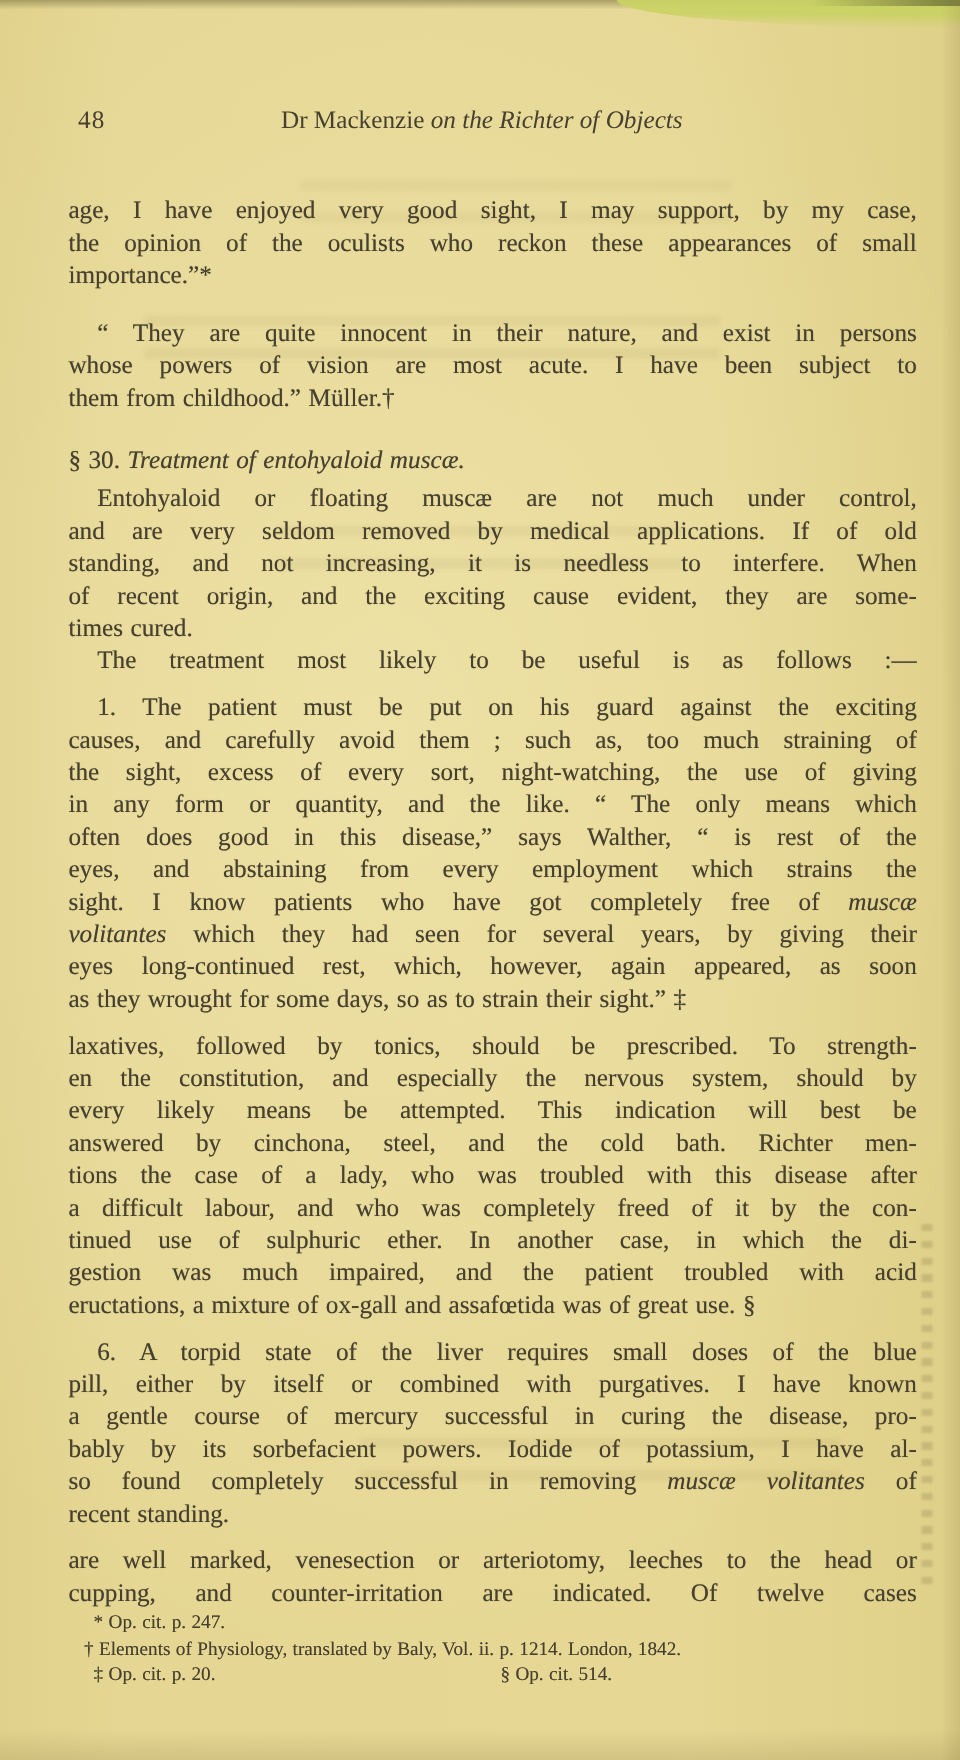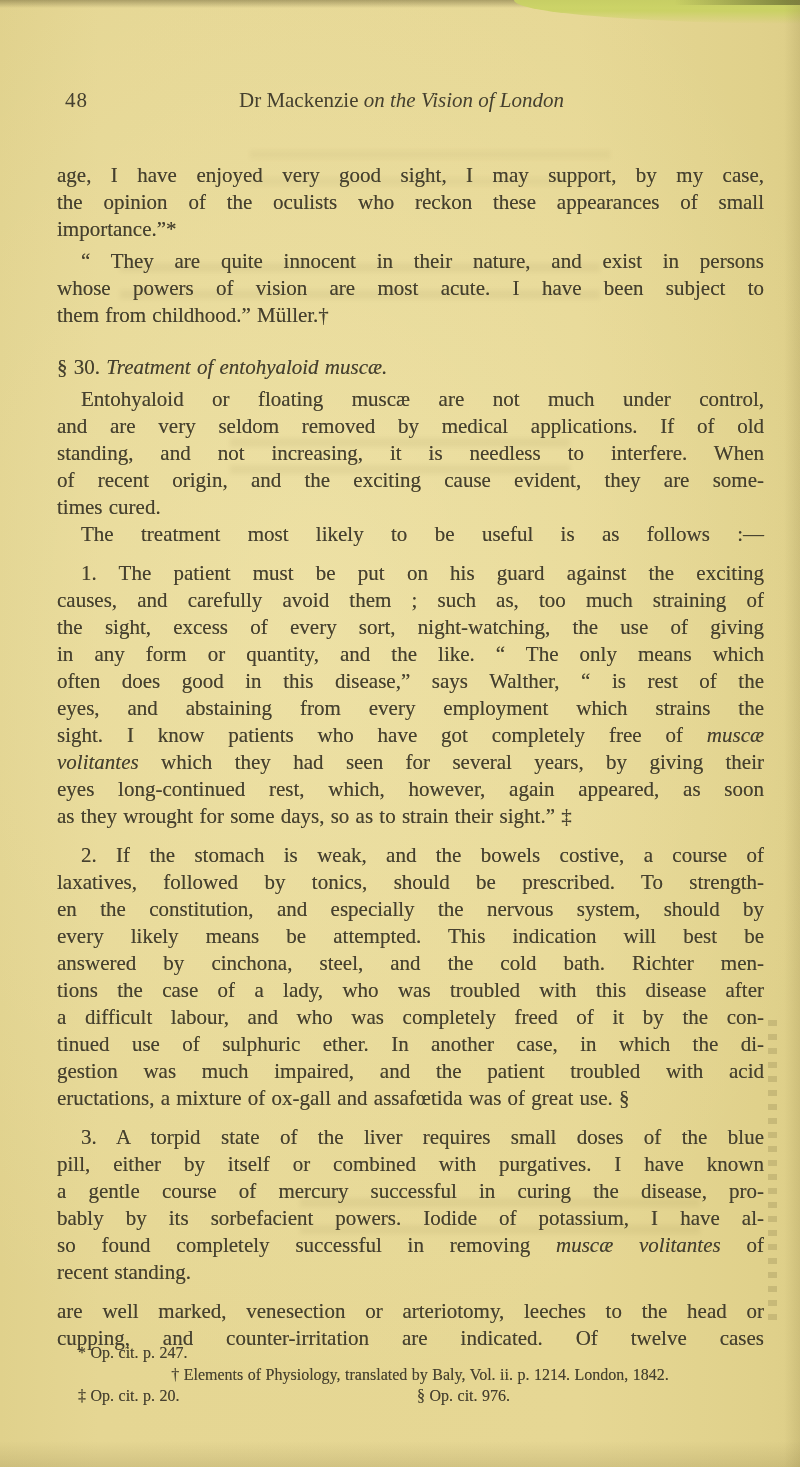--- a/index.html
+++ b/index.html
@@ -46,31 +46,31 @@
     filter:blur(.7px);opacity:.55;}
   
   .header{position:absolute;top:88px;left:57px;width:707px;height:30px;font-size:21px;}
   .pagenum{position:absolute;left:8px;top:0;letter-spacing:1px;}
   .runtitle{text-align:center;padding-right:18px;}
   .it{font-style:italic;}
   .content{position:absolute;left:57px;top:162px;width:707px;
     font-size:21px;line-height:27px;word-spacing:1px;
     text-shadow:0 0 .6px rgba(70,60,35,.55);}
   .para{margin:0;}
-  .quote{margin-top:5px;}
+  .quote{margin-top:21px;}
   .num{margin-top:12px;}
   .heading{margin:25px 0 5px 0;}
   .ln{text-align:justify;text-align-last:justify;}
   .ln.end{text-align-last:left;}
   .ln.ind{text-indent:24px;}
   .footnotes{position:absolute;left:70px;top:1342px;width:700px;
     font-size:16px;line-height:21.5px;word-spacing:.5px;
     text-shadow:0 0 .5px rgba(70,60,35,.5);}
   .fn{padding-left:8px;}
-  .fn.flush{padding-left:0;text-align:center;}
+  .fn.flush{padding-left:0;}
   .fn-row{position:relative;padding-left:8px;}
   .fn-right{position:absolute;left:347px;top:0;}
 </style>
 </head>
 <body>
 
 <div class="page">
 
   <div class="top-edge"></div>
   <div class="corner-green"></div>
@@ -80,21 +80,21 @@
   <div class="right-edge-line"></div>
   <div class="bottom-shade"></div>
   <div class="ghost" style="top:150px;left:250px;width:360px;height:40px;opacity:.35;"></div>
   <div class="ghost" style="top:263px;left:120px;width:480px;height:52px;"></div>
   <div class="ghost" style="top:438px;left:230px;width:340px;height:46px;"></div>
   <div class="ghost" style="top:1198px;left:300px;width:400px;height:48px;"></div>
   <div class="ghost v" style="top:1020px;left:768px;width:9px;height:300px;"></div>
 
   <div class="header">
     <span class="pagenum">48</span>
-    <div class="runtitle"><span>Dr Mackenzie </span><span class="it">on the Vision of London</span></div>
+    <div class="runtitle"><span>Dr Mackenzie </span><span class="it">on the Richter of Objects</span></div>
   </div>
 
   <div class="content">
 
     <div class="para">
       <div class="ln">age, I have enjoyed very good sight, I may support, by my case,</div>
       <div class="ln">the opinion of the oculists who reckon these appearances of small</div>
       <div class="ln end">importance.”*</div>
     </div>
 
@@ -125,50 +125,49 @@
       <div class="ln">in any form or quantity, and the like.  “ The only means which</div>
       <div class="ln">often does good in this disease,” says Walther, “ is rest of the</div>
       <div class="ln">eyes, and abstaining from every employment which strains the</div>
       <div class="ln"><span>sight.  I know patients who have got completely free of </span><span class="it">muscæ</span></div>
       <div class="ln"><span class="it">volitantes</span><span> which they had seen for several years, by giving their</span></div>
       <div class="ln">eyes long-continued rest, which, however, again appeared, as soon</div>
       <div class="ln end">as they wrought for some days, so as to strain their sight.” ‡</div>
     </div>
 
     <div class="para num">
-      <div class="ln ind">2. If the stomach is weak, and the bowels costive, a course of</div>
       <div class="ln">laxatives, followed by tonics, should be prescribed.  To strength-</div>
       <div class="ln">en the constitution, and especially the nervous system, should by</div>
       <div class="ln">every likely means be attempted.  This indication will best be</div>
       <div class="ln">answered by cinchona, steel, and the cold bath.  Richter men-</div>
       <div class="ln">tions the case of a lady, who was troubled with this disease after</div>
       <div class="ln">a difficult labour, and who was completely freed of it by the con-</div>
       <div class="ln">tinued use of sulphuric ether.  In another case, in which the di-</div>
       <div class="ln">gestion was much impaired, and the patient troubled with acid</div>
       <div class="ln end">eructations, a mixture of ox-gall and assafœtida was of great use. §</div>
     </div>
 
     <div class="para num">
-      <div class="ln ind">3. A torpid state of the liver requires small doses of the blue</div>
+      <div class="ln ind">6. A torpid state of the liver requires small doses of the blue</div>
       <div class="ln">pill, either by itself or combined with purgatives.  I have known</div>
       <div class="ln">a gentle course of mercury successful in curing the disease, pro-</div>
       <div class="ln">bably by its sorbefacient powers.  Iodide of potassium, I have al-</div>
       <div class="ln"><span>so found completely successful in removing </span><span class="it">muscæ volitantes</span><span> of</span></div>
       <div class="ln end">recent standing.</div>
     </div>
 
     <div class="para num">
       <div class="ln">are well marked, venesection or arteriotomy, leeches to the head or</div>
       <div class="ln">cupping, and counter-irritation are indicated.  Of twelve cases</div>
     </div>
 
   </div>
 
   <div class="footnotes">
     <div class="fn">* Op. cit. p. 247.</div>
     <div class="fn flush">† Elements of Physiology, translated by Baly, Vol. ii. p. 1214.  London, 1842.</div>
     <div class="fn-row">
       <span>‡ Op. cit. p. 20.</span>
-      <span class="fn-right">§ Op. cit. 976.</span>
+      <span class="fn-right">§ Op. cit. 514.</span>
     </div>
   </div>
 
 </div>
 
 </body></html>

